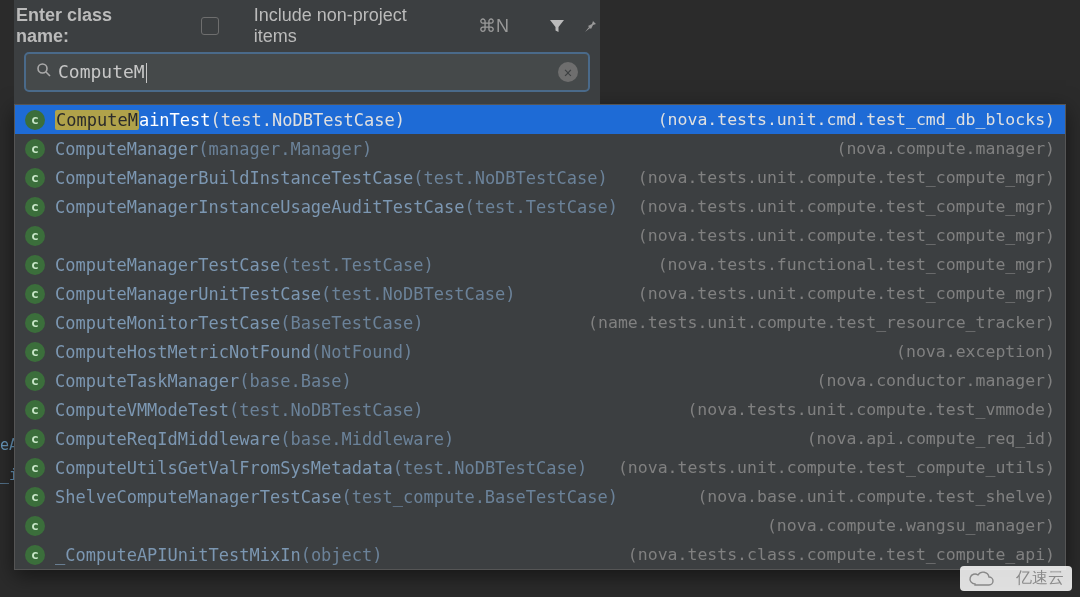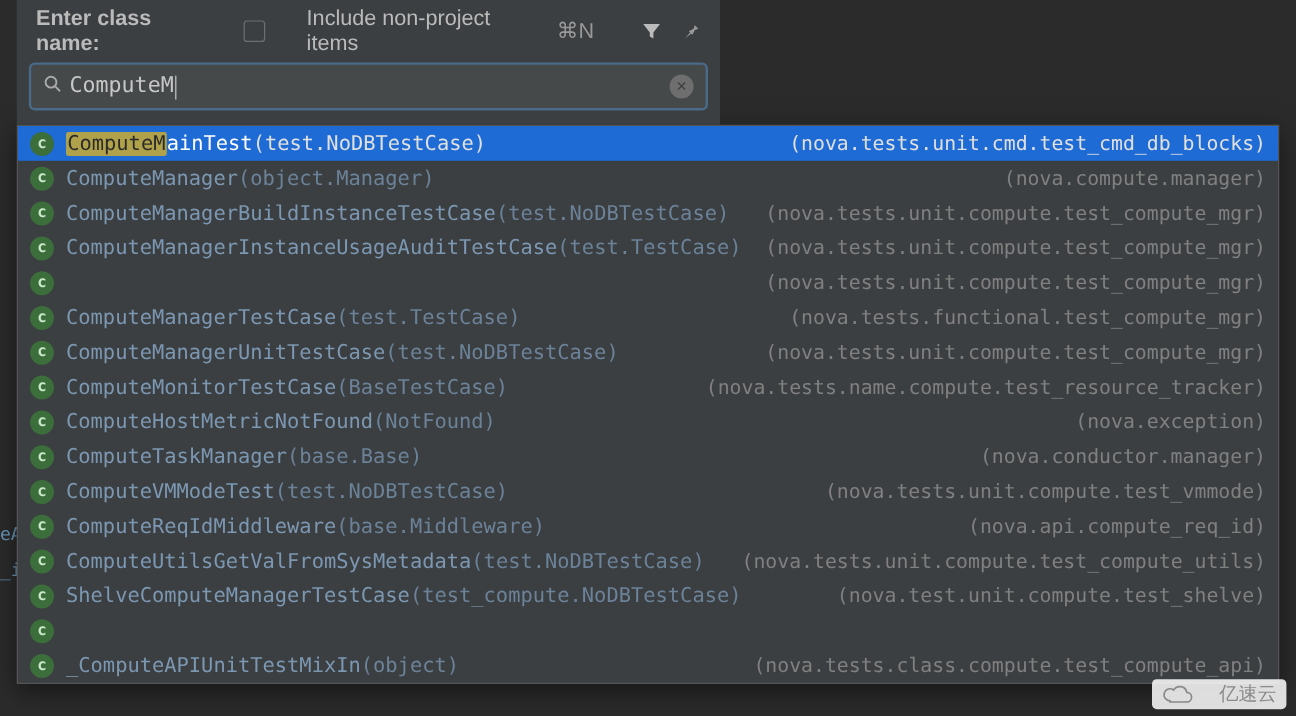--- a/index.html
+++ b/index.html
@@ -27,21 +27,21 @@
     left: 14px; top: 0;
     width: 586px;
     background: #3c3f41;
     z-index: 5;
   }
 
   .header-row {
     display: flex;
     align-items: center;
     height: 52px;
-    padding: 0 16px;
+    padding: 0 2px;
     gap: 35px;
     color: #bbb;
     font-family: -apple-system, "Segoe UI", sans-serif;
     font-size: 18px;
     font-weight: 600;
   }
   .header-title { color:#bbb; }
   .checkbox-box {
     width: 18px; height: 18px;
     border: 1px solid #6e6e6e;
@@ -187,21 +187,21 @@
 </div>
 
 <div class="dropdown" id="dropdown">
     <div class="row selected">
       <span class="c-icon">c</span>
       <span class="name"><span class="match">ComputeM</span>ainTest<span class="paren">(test.NoDBTestCase)</span></span>
       <span class="loc">(nova.tests.unit.cmd.test_cmd_db_blocks)</span>
     </div>
     <div class="row">
       <span class="c-icon">c</span>
-      <span class="name">ComputeManager<span class="paren">(object.Manager)</span></span>
+      <span class="name">ComputeManager<span class="paren">(manager.Manager)</span></span>
       <span class="loc">(nova.compute.manager)</span>
     </div>
     <div class="row">
       <span class="c-icon">c</span>
       <span class="name">ComputeManagerBuildInstanceTestCase<span class="paren">(test.NoDBTestCase)</span></span>
       <span class="loc">(nova.tests.unit.compute.test_compute_mgr)</span>
     </div>
     <div class="row">
       <span class="c-icon">c</span>
       <span class="name">ComputeManagerInstanceUsageAuditTestCase<span class="paren">(test.TestCase)</span></span>
@@ -217,21 +217,21 @@
       <span class="loc">(nova.tests.functional.test_compute_mgr)</span>
     </div>
     <div class="row">
       <span class="c-icon">c</span>
       <span class="name">ComputeManagerUnitTestCase<span class="paren">(test.NoDBTestCase)</span></span>
       <span class="loc">(nova.tests.unit.compute.test_compute_mgr)</span>
     </div>
     <div class="row">
       <span class="c-icon">c</span>
       <span class="name">ComputeMonitorTestCase<span class="paren">(BaseTestCase)</span></span>
-      <span class="loc">(nova.tests.name.compute.test_resource_tracker)</span>
+      <span class="loc">(name.tests.unit.compute.test_resource_tracker)</span>
     </div>
     <div class="row">
       <span class="c-icon">c</span>
       <span class="name">ComputeHostMetricNotFound<span class="paren">(NotFound)</span></span>
       <span class="loc">(nova.exception)</span>
     </div>
     <div class="row">
       <span class="c-icon">c</span>
       <span class="name">ComputeTaskManager<span class="paren">(base.Base)</span></span>
       <span class="loc">(nova.conductor.manager)</span>
@@ -246,25 +246,26 @@
       <span class="name">ComputeReqIdMiddleware<span class="paren">(base.Middleware)</span></span>
       <span class="loc">(nova.api.compute_req_id)</span>
     </div>
     <div class="row">
       <span class="c-icon">c</span>
       <span class="name">ComputeUtilsGetValFromSysMetadata<span class="paren">(test.NoDBTestCase)</span></span>
       <span class="loc">(nova.tests.unit.compute.test_compute_utils)</span>
     </div>
     <div class="row">
       <span class="c-icon">c</span>
-      <span class="name">ShelveComputeManagerTestCase<span class="paren">(test_compute.NoDBTestCase)</span></span>
-      <span class="loc">(nova.test.unit.compute.test_shelve)</span>
-    </div>
-    <div class="row">
-      <span class="c-icon">c</span>
+      <span class="name">ShelveComputeManagerTestCase<span class="paren">(test_compute.BaseTestCase)</span></span>
+      <span class="loc">(nova.base.unit.compute.test_shelve)</span>
+    </div>
+    <div class="row">
+      <span class="c-icon">c</span>
+      <span class="loc">(nova.compute.wangsu_manager)</span>
     </div>
     <div class="row">
       <span class="c-icon">c</span>
       <span class="name">_ComputeAPIUnitTestMixIn<span class="paren">(object)</span></span>
       <span class="loc">(nova.tests.class.compute.test_compute_api)</span>
     </div>
   </div>
 
 <div class="watermark">
   <svg width="28" height="18" viewBox="0 0 28 18">

